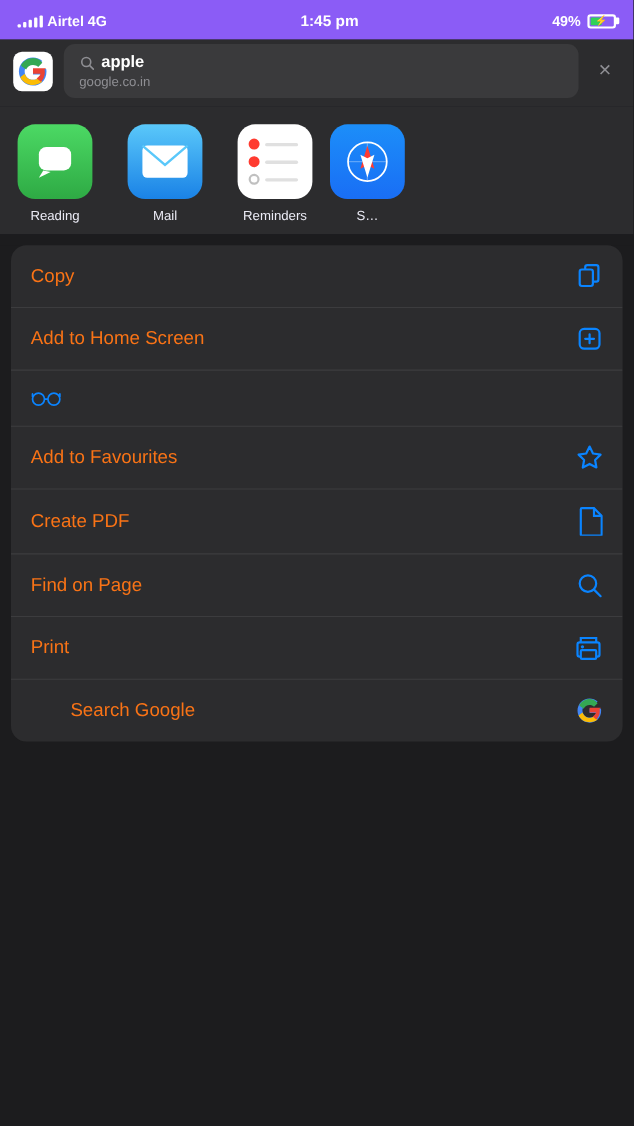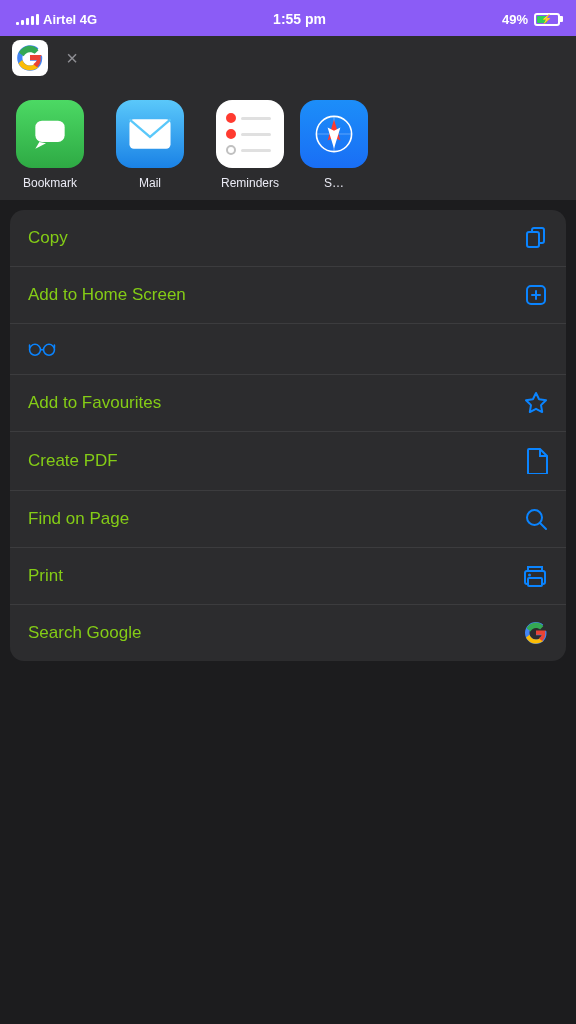--- a/index.html
+++ b/index.html
@@ -216,25 +216,26 @@
     .action-row {
       display: flex;
       align-items: center;
       justify-content: space-between;
       padding: 16px 18px;
       border-bottom: 1px solid rgba(255,255,255,0.08);
       cursor: pointer;
     }
     .action-row:last-child {
       border-bottom: none;
+      margin-left: 36px;
     }
 
     .action-label {
       font-size: 17px;
-      color: #84cc16;
+      color: #f97316;
     }
 
     .action-icon {
       font-size: 20px;
       color: #0a84ff;
     }
 
     
     svg { display: block; }
   </style>
@@ -245,21 +246,21 @@
   <div class="status-left">
     <div class="signal-bars">
       <div class="signal-bar" style="height:3px"></div>
       <div class="signal-bar" style="height:5px"></div>
       <div class="signal-bar" style="height:7px"></div>
       <div class="signal-bar" style="height:9px"></div>
       <div class="signal-bar" style="height:11px"></div>
     </div>
     <span>Airtel 4G</span>
   </div>
-  <div class="status-center">1:55 pm</div>
+  <div class="status-center">1:45 pm</div>
   <div class="status-right">
     <span>49%</span>
     <div class="battery-container">
       <div class="battery-icon">
         <div class="battery-fill"></div>
         <span class="lightning">⚡</span>
       </div>
     </div>
   </div>
 </div>
@@ -269,38 +270,48 @@
 
     <div class="google-logo">
       <svg width="28" height="28" viewBox="0 0 48 48">
         <path fill="#4285F4" d="M44.5 20H24v8.5h11.8C34.7 33.9 30.1 37 24 37c-7.2 0-13-5.8-13-13s5.8-13 13-13c3.1 0 5.9 1.1 8.1 2.9l6.4-6.4C34.6 4.1 29.6 2 24 2 11.8 2 2 11.8 2 24s9.8 22 22 22c11 0 21-8 21-22 0-1.3-.2-2.7-.5-4z"></path>
         <path fill="#34A853" d="M6.3 14.7l7 5.1C15 16.1 19.1 13 24 13c3.1 0 5.9 1.1 8.1 2.9l6.4-6.4C34.6 4.1 29.6 2 24 2c-7.9 0-14.7 4.4-18.7 11z" transform="translate(0,1)"></path>
         <path fill="#FBBC05" d="M24 46c5.5 0 10.5-1.9 14.4-5l-6.7-5.5C29.7 37.2 27 38 24 38c-6 0-11.1-4-12.9-9.6l-7 5.4C7.9 41.3 15.3 46 24 46z" transform="translate(0,-1)"></path>
         <path fill="#EA4335" d="M44.5 20H24v8.5h11.8c-1 3-3.3 5.5-6.3 7l6.7 5.5c3.9-3.6 6.3-9 6.3-15 0-1.3-.2-2.7-.5-4z" transform="translate(0,-1)"></path>
       </svg>
     </div>
 
+    <div class="search-bar" style="flex-direction:column; align-items:flex-start; gap:2px;">
+      <div style="display:flex; align-items:center; gap:6px;">
+        <svg width="14" height="14" viewBox="0 0 24 24" fill="none">
+          <circle cx="11" cy="11" r="7" stroke="#8e8e93" stroke-width="2.5"></circle>
+          <line x1="16.5" y1="16.5" x2="22" y2="22" stroke="#8e8e93" stroke-width="2.5" stroke-linecap="round"></line>
+        </svg>
+        <span class="search-query">apple</span>
+      </div>
+      <span class="search-sub">google.co.in</span>
+    </div>
 
     <div class="close-btn">
       <span>×</span>
     </div>
   </div>
 </div>
 
 <div class="share-row">
 
 
   <div class="share-item">
     <div class="messages-icon">
       <svg width="40" height="40" viewBox="0 0 60 60" fill="none">
         <rect x="8" y="10" width="44" height="32" rx="10" fill="#fff"></rect>
         <polygon points="14,42 8,52 24,44" fill="#fff"></polygon>
       </svg>
     </div>
-    <span class="share-label">Bookmark</span>
+    <span class="share-label">Reading</span>
   </div>
 
   <div class="share-item">
     <div class="mail-icon">
       <svg width="44" height="34" viewBox="0 0 60 44" fill="none">
         <rect x="2" y="2" width="56" height="40" rx="6" fill="#fff"></rect>
         <polyline points="2,2 30,26 58,2" stroke="#5ac8fa" stroke-width="3" fill="none"></polyline>
       </svg>
     </div>
     <span class="share-label">Mail</span>

